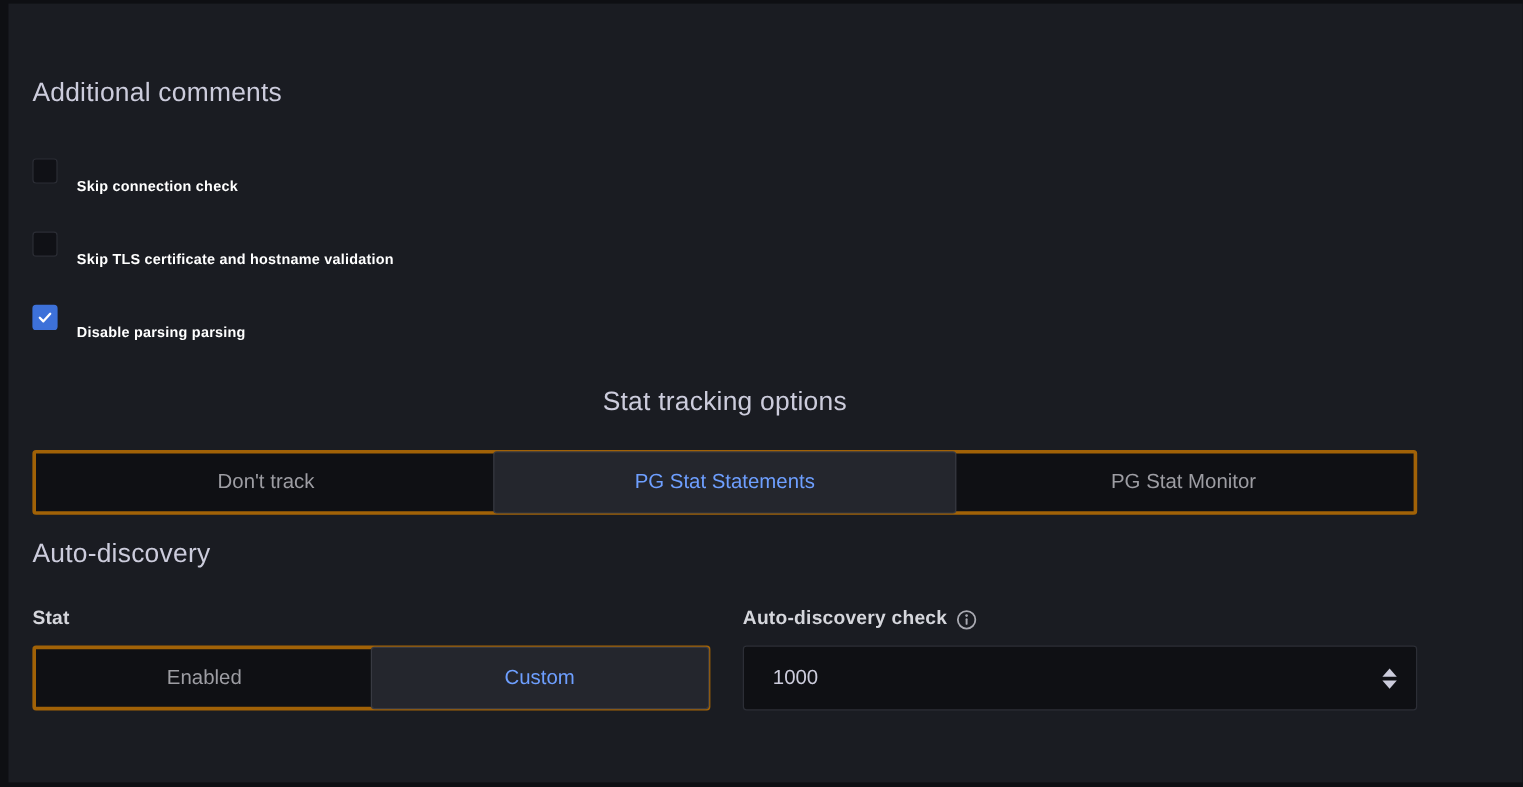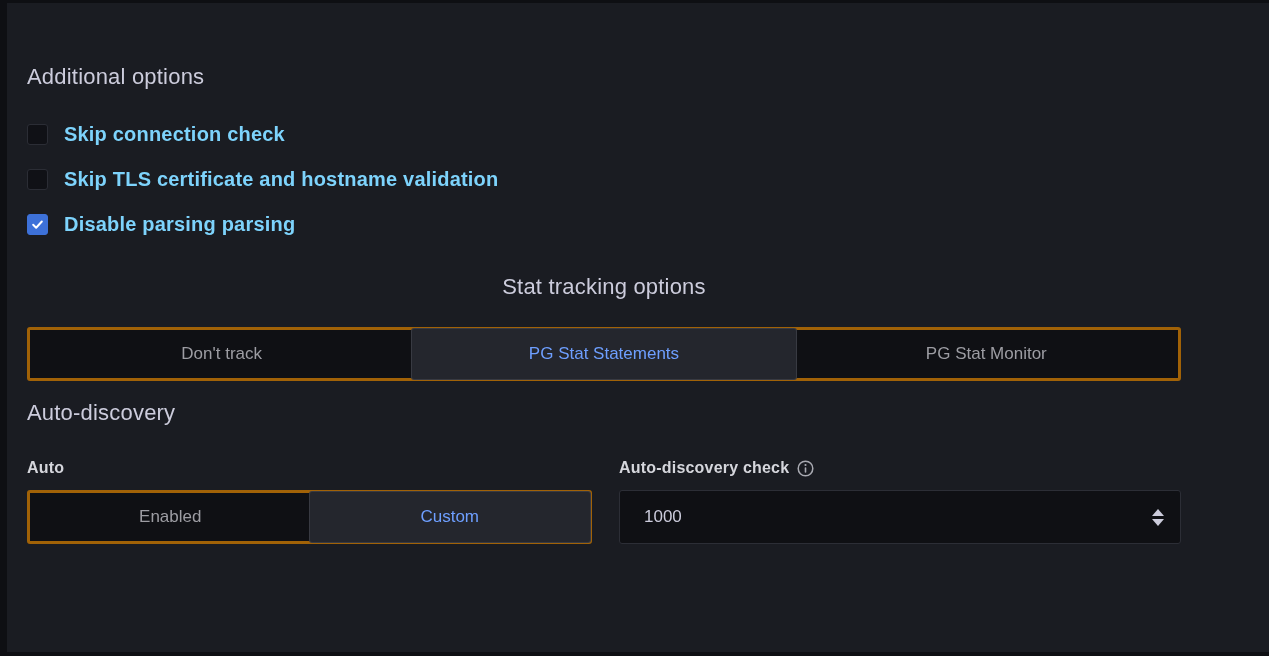--- a/index.html
+++ b/index.html
@@ -26,22 +26,23 @@
   
   .checkbox-group { margin-top:32px; display:flex; flex-direction:column; gap:22px; }
   .checkbox-row { display:flex; align-items:center; cursor:pointer; }
   .checkbox-box {
     width:21px; height:21px; border-radius:3px; flex:0 0 auto;
     background:#101116; border:1px solid #2b2d35;
     display:flex; align-items:center; justify-content:center;
   }
   .checkbox-box.checked { background:#3d71d9; border-color:#3d71d9; }
   .checkbox-label {
-    margin-left:16px; font-size:20px; font-weight:700; color:#7dd3fc;
+    margin-left:16px; font-size:12px; font-weight:700; color:#ffffff;
     letter-spacing:.2px;
+    margin-top:25px;
   }
 
   
   .radio-group {
     display:flex; height:54px;
     background:#0f1014; border:3px solid #a16207; border-radius:3px;
     margin-top:26px;
   }
   .radio-option {
     flex:1 1 0; display:flex; align-items:center; justify-content:center;
@@ -78,21 +79,21 @@
   .stepper { display:flex; flex-direction:column; gap:3px; cursor:pointer; padding:4px 2px; }
   .arrow-up { width:0; height:0; border-left:6px solid transparent; border-right:6px solid transparent; border-bottom:7px solid #ccccdc; }
   .arrow-down { width:0; height:0; border-left:6px solid transparent; border-right:6px solid transparent; border-top:7px solid #ccccdc; }
 </style>
 </head>
 <body>
 
 <div class="panel">
   <div class="content">
 
-    <h2 class="section-heading heading-additional">Additional options</h2>
+    <h2 class="section-heading heading-additional">Additional comments</h2>
 
     <div class="checkbox-group">
       <label class="checkbox-row">
         <span class="checkbox-box"></span>
         <span class="checkbox-label">Skip connection check</span>
       </label>
       <label class="checkbox-row">
         <span class="checkbox-box"></span>
         <span class="checkbox-label">Skip TLS certificate and hostname validation</span>
       </label>
@@ -111,21 +112,21 @@
     <div class="radio-group">
       <div class="radio-option">Don't track</div>
       <div class="radio-option selected">PG Stat Statements</div>
       <div class="radio-option">PG Stat Monitor</div>
     </div>
 
     <h2 class="section-heading heading-autodisc">Auto-discovery</h2>
 
     <div class="field-row">
       <div class="field-col-state">
-        <div class="field-label">Auto</div>
+        <div class="field-label">Stat</div>
         <div class="field-control">
           <div class="radio-group">
             <div class="radio-option">Enabled</div>
             <div class="radio-option selected">Custom</div>
           </div>
         </div>
       </div>
 
       <div class="field-col-limit">
         <div class="field-label">

